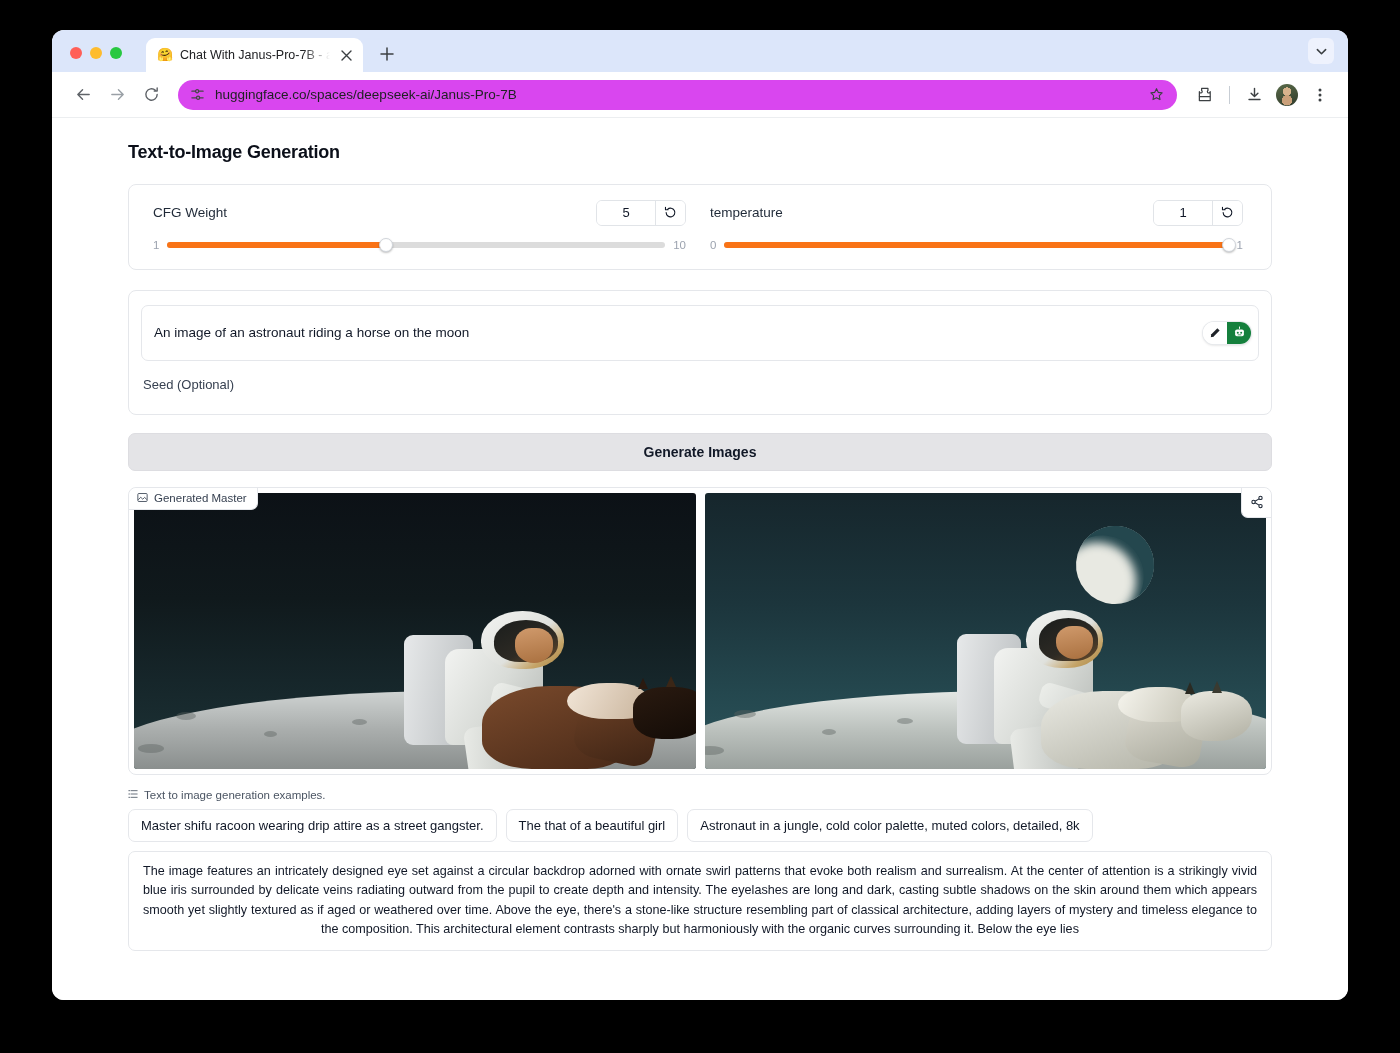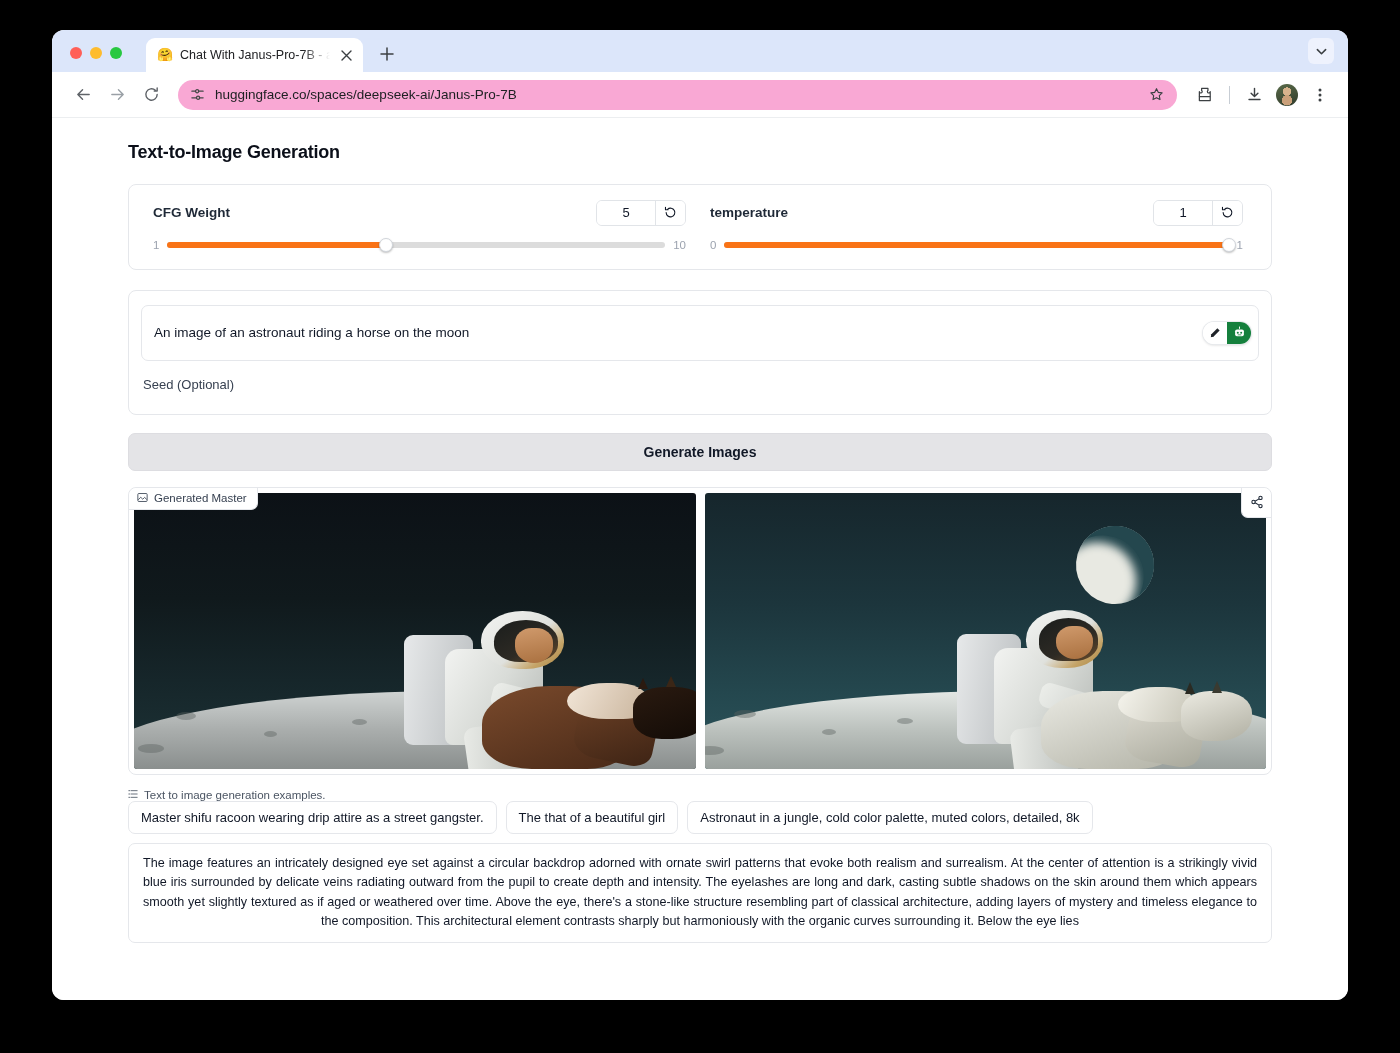--- a/index.html
+++ b/index.html
@@ -107,21 +107,21 @@
     width: 30px; height: 30px;
     display: flex; align-items: center; justify-content: center;
     color: #5f6368;
     border-radius: 50%;
   }
   .nav-btn.forward { color: #9aa0a6; }
   .omnibox {
     flex: 1 1 auto;
     height: 30px;
     margin: 0 10px 0 8px;
-    background: #f9a8d4;
+    background: #d946ef;
     border-radius: 16px;
     display: flex;
     align-items: center;
     padding: 0 12px;
     gap: 10px;
   }
   .omnibox-icon { display: flex; align-items: center; color: #444746; }
   .omnibox-url {
     font-size: 13.5px;
     color: #202124;
@@ -197,21 +197,20 @@
   .slider-block { flex: 1 1 50%; padding: 0 12px; }
   .slider-head {
     display: flex;
     align-items: center;
     justify-content: space-between;
     height: 28px;
   }
   .slider-label {
     font-size: 13.5px;
     color: #1f2937;
-    font-weight: bold;
   }
   .num-wrap {
     display: flex;
     align-items: stretch;
     border: 1px solid #e1e4e8;
     border-radius: 6px;
     overflow: hidden;
     height: 26px;
     background: #fff;
   }
@@ -473,20 +472,21 @@
     display: flex;
     align-items: center;
     gap: 6px;
     margin-top: 14px;
     font-size: 11.5px;
     color: #4b5563;
   }
   .chips-row {
     display: flex;
     gap: 9px;
+    margin-top: 8px;
     flex-wrap: nowrap;
   }
   .chip {
     border: 1px solid #e5e7eb;
     border-radius: 7px;
     background: #ffffff;
     padding: 8px 12px;
     font-size: 13px;
     color: #111827;
     white-space: nowrap;

